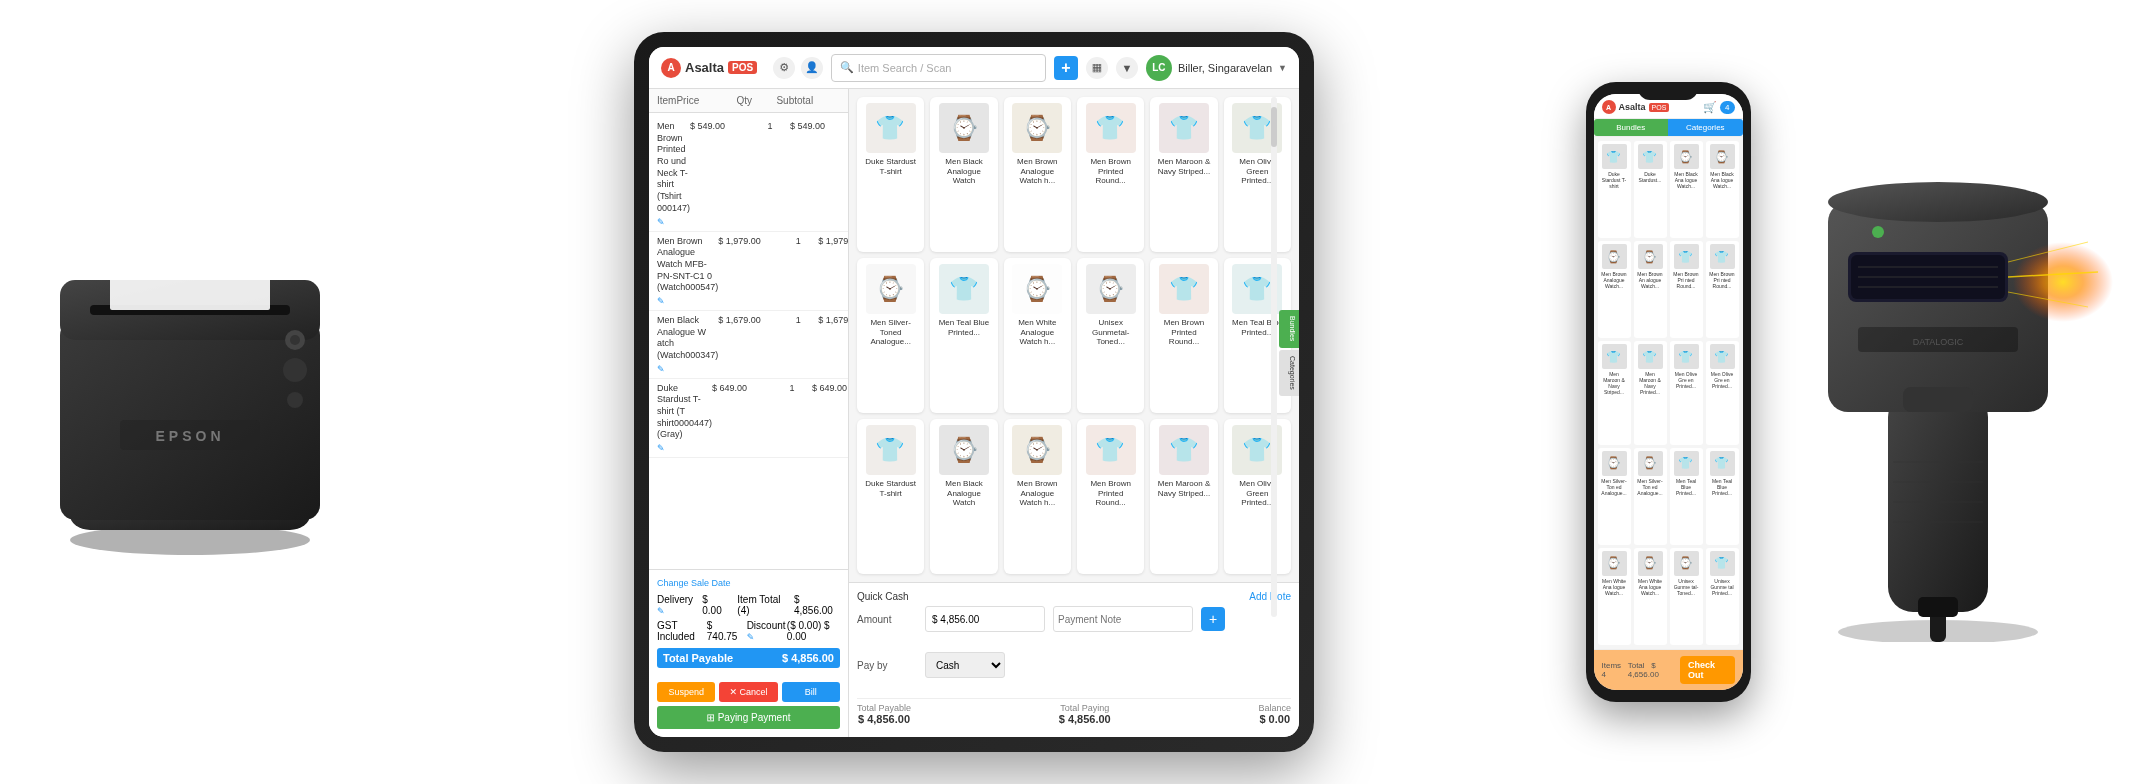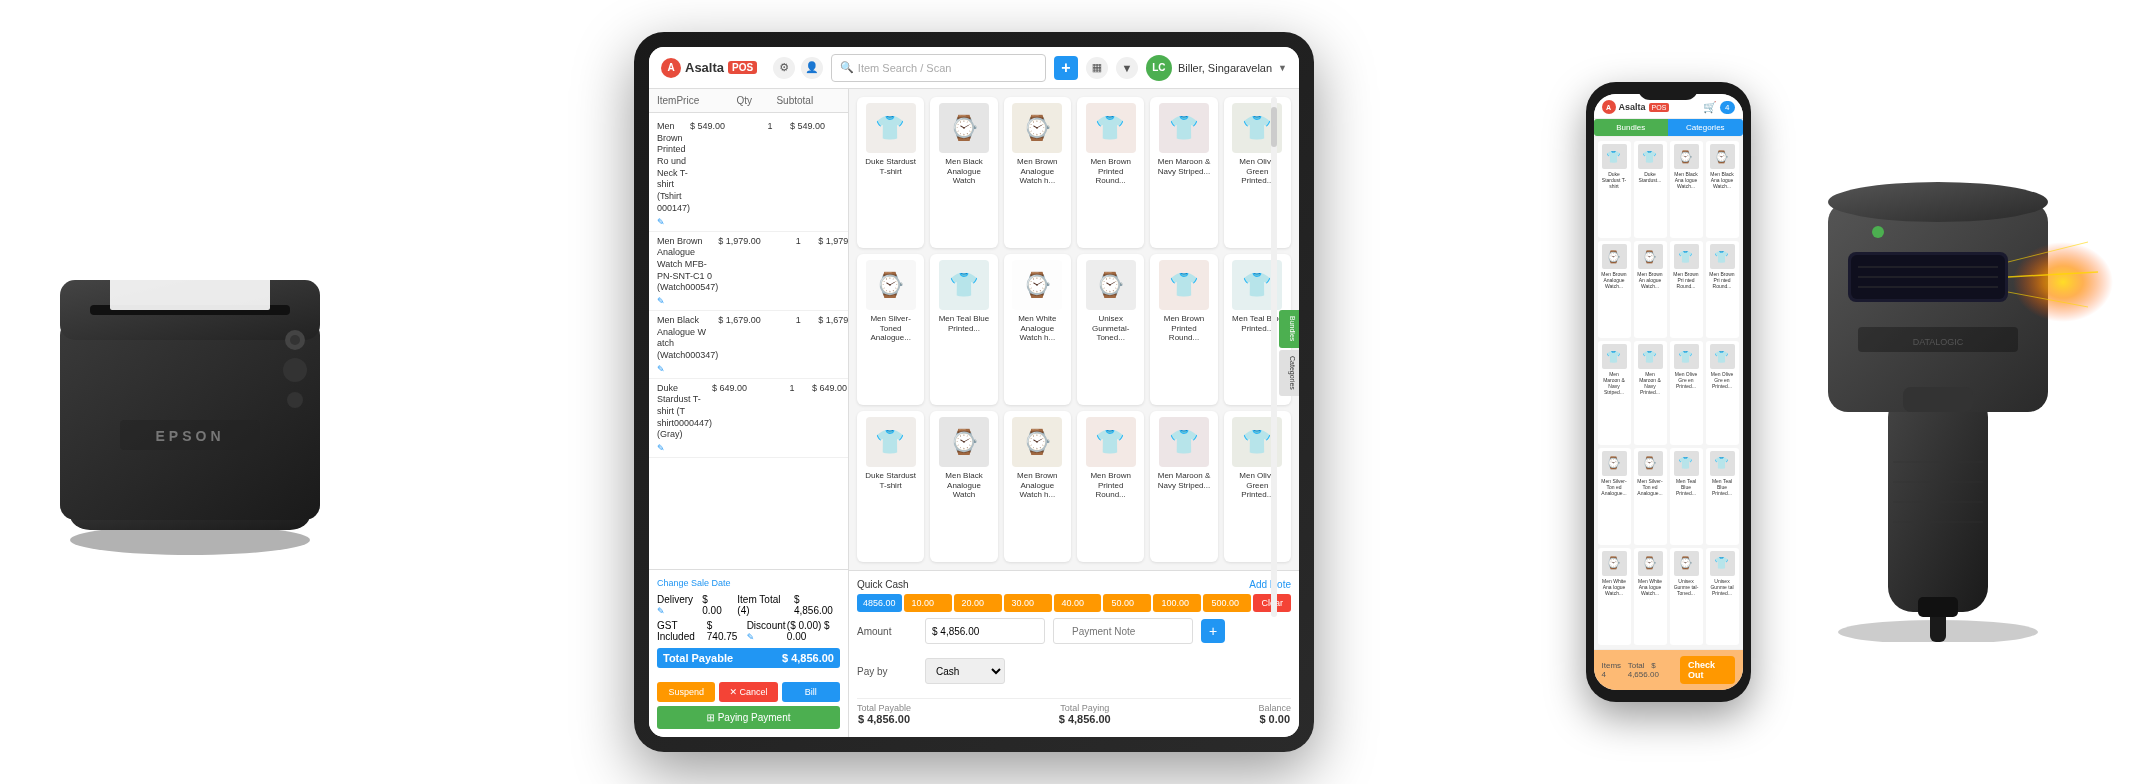--- a/index.html
+++ b/index.html
@@ -442,21 +442,21 @@
       padding: 4px 8px;
       border-radius: 3px;
       font-size: 9px;
       cursor: pointer;
     }
 
     .payment-fields {
       display: flex;
       gap: 8px;
       align-items: center;
-      margin-bottom: 14px;
+      margin-bottom: 20px;
     }
 
     .payment-label {
       font-size: 10px;
       color: #555;
       width: 60px;
     }
 
     .payment-input {
       height: 26px;
@@ -464,21 +464,21 @@
       border-radius: 3px;
       padding: 0 6px;
       font-size: 10px;
       width: 120px;
     }
 
     .payment-note-input {
       height: 26px;
       border: 1px solid #ddd;
       border-radius: 3px;
-      padding: 0 18px;
+      padding: 0 4px;
       font-size: 10px;
       width: 140px;
       color: #aaa;
     }
 
     .pay-by-select {
       height: 26px;
       border: 1px solid #ddd;
       border-radius: 3px;
       padding: 0 6px;
@@ -1016,31 +1016,20 @@
           </div>
 
           <div class="scroll-indicator">
             <div class="scroll-thumb"></div>
           </div>
 
           <div class="payment-section">
             <div class="quick-cash-header">
               <span class="quick-cash-label">Quick Cash</span>
               <span class="add-note-link">Add Note</span>
-            </div>
-            <div class="quick-cash-buttons">
-              <div class="qc-blue" id="qc-amount">4856.00</div>
-              <div class="qc-orange">10.00</div>
-              <div class="qc-orange">20.00</div>
-              <div class="qc-orange">30.00</div>
-              <div class="qc-orange">40.00</div>
-              <div class="qc-orange">50.00</div>
-              <div class="qc-orange">100.00</div>
-              <div class="qc-orange">500.00</div>
-              <div class="qc-clear">Clear</div>
             </div>
             <div class="payment-fields">
               <span class="payment-label">Amount</span>
               <input class="payment-input" value="$ 4,856.00" readonly="" style="">
               <input class="payment-note-input" placeholder="Payment Note" style="">
               <div class="payment-add-btn">+</div>
             </div>
             <div class="payment-fields">
               <span class="payment-label">Pay by</span>
               <select class="pay-by-select">

